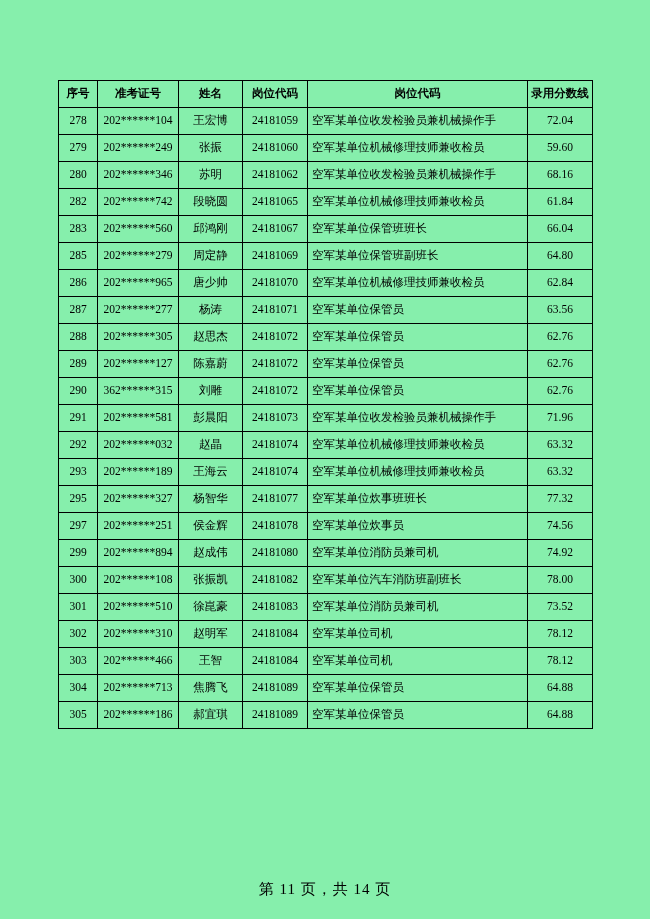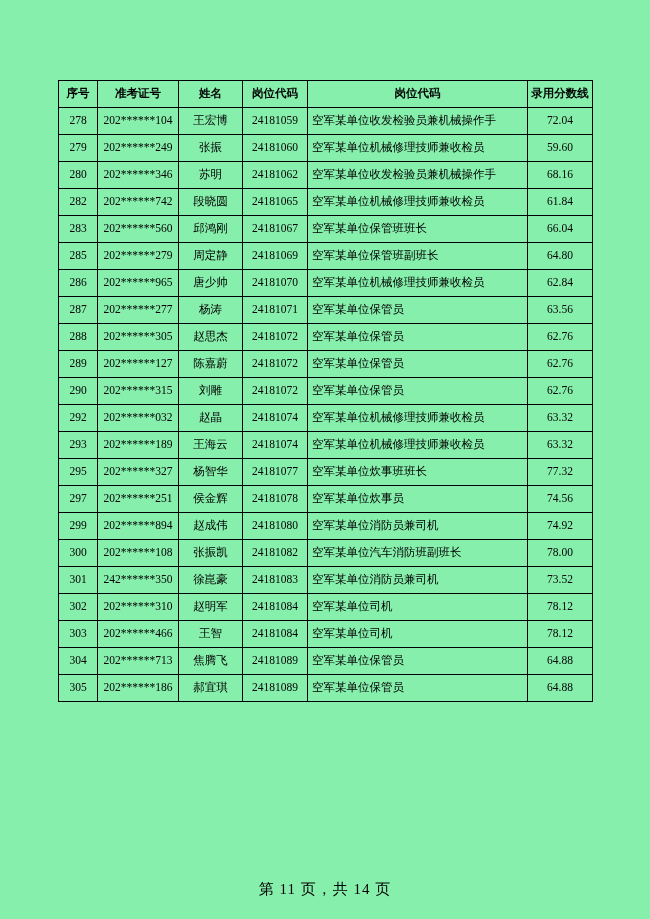--- a/index.html
+++ b/index.html
@@ -160,25 +160,33 @@
         <tr>
           <td>289</td>
           <td>202******127</td>
           <td>陈嘉蔚</td>
           <td>24181072</td>
           <td>空军某单位保管员</td>
           <td>62.76</td>
         </tr>
         <tr>
           <td>290</td>
-          <td>202******315</td>
+          <td>362******315</td>
           <td>刘雕</td>
           <td>24181072</td>
           <td>空军某单位保管员</td>
           <td>62.76</td>
+        </tr>
+        <tr>
+          <td>291</td>
+          <td>202******581</td>
+          <td>彭晨阳</td>
+          <td>24181073</td>
+          <td>空军某单位收发检验员兼机械操作手</td>
+          <td>71.96</td>
         </tr>
         <tr>
           <td>292</td>
           <td>202******032</td>
           <td>赵晶</td>
           <td>24181074</td>
           <td>空军某单位机械修理技师兼收检员</td>
           <td>63.32</td>
         </tr>
         <tr>
@@ -216,21 +224,21 @@
         <tr>
           <td>300</td>
           <td>202******108</td>
           <td>张振凯</td>
           <td>24181082</td>
           <td>空军某单位汽车消防班副班长</td>
           <td>78.00</td>
         </tr>
         <tr>
           <td>301</td>
-          <td>242******350</td>
+          <td>202******510</td>
           <td>徐崑豪</td>
           <td>24181083</td>
           <td>空军某单位消防员兼司机</td>
           <td>73.52</td>
         </tr>
         <tr>
           <td>302</td>
           <td>202******310</td>
           <td>赵明军</td>
           <td>24181084</td>

